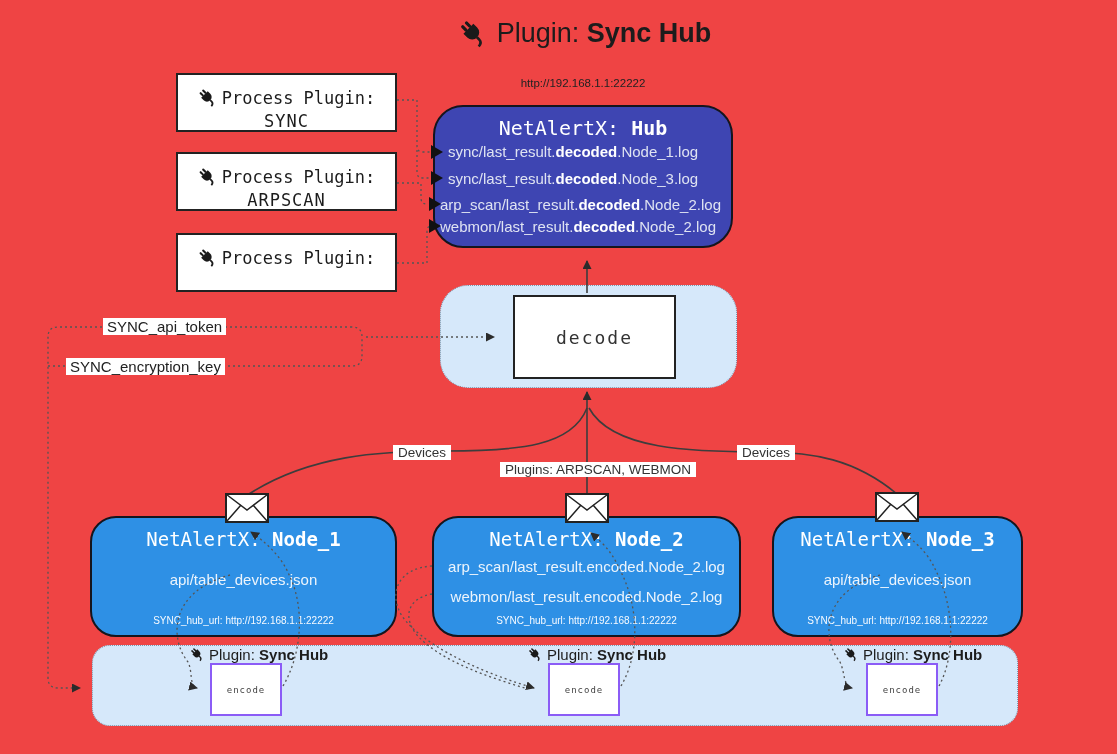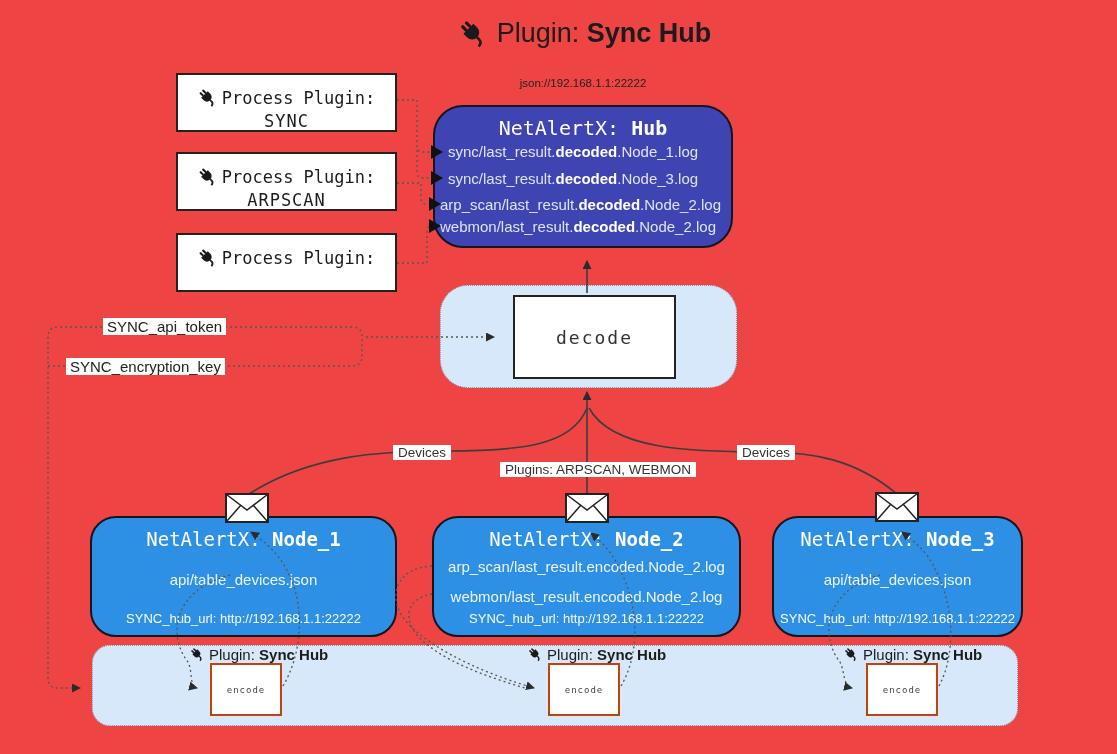--- a/index.html
+++ b/index.html
@@ -27,34 +27,34 @@
   .hub-log b{color:#fff;}
   
   .tok{position:absolute;background:#fff;font-size:15px;color:#222;padding:0 4px;
        white-space:nowrap;z-index:6;}
   
   .lightbox{position:absolute;background:#d6e8fa;border:1.6px dotted #7f95ab;
             border-radius:28px;box-sizing:border-box;}
   .decode-box{position:absolute;left:505px;top:295px;width:163px;height:84px;background:#fff;
               border:2px solid #222;box-sizing:border-box;display:flex;align-items:center;
               justify-content:center;font-size:18px;color:#333;letter-spacing:2px;margin-left:8px;}
-  .encode-box{position:absolute;width:72px;height:53px;background:#fff;border:2px solid #c2410c;
+  .encode-box{position:absolute;width:72px;height:53px;background:#fff;border:2px solid #8b5cf6;
               box-sizing:border-box;display:flex;align-items:center;justify-content:center;
               font-size:9px;color:#444;letter-spacing:1px;}
   .band-label{position:absolute;display:flex;align-items:center;gap:4px;font-size:15px;
               white-space:nowrap;z-index:6;}
   
   .node{position:absolute;background:#2e90e5;border:2.5px solid #15151d;border-radius:26px;
         box-sizing:border-box;}
   .node-title{position:absolute;left:0;right:0;top:10px;text-align:center;color:#fff;
               font-size:19px;white-space:nowrap;}
   .node-line{position:absolute;left:0;right:0;text-align:center;color:#ecf4fc;font-size:15px;
              white-space:nowrap;}
   .node-url{position:absolute;left:0;right:0;bottom:9px;text-align:center;color:#f6faff;
-            font-size:13px;white-space:nowrap;}
+            font-size:10px;white-space:nowrap;}
   
   .edge-label{position:absolute;background:#fff;font-size:13.5px;color:#333;padding:0 5px;
               white-space:nowrap;z-index:6;}
   
   .overlay{position:absolute;left:0;top:0;z-index:5;pointer-events:none;}
   .icon{flex:0 0 auto;}
 </style>
 </head>
 <body>
 
@@ -105,21 +105,21 @@
   </div>
   <div class="pbox mono" style="top:233px">
     <div class="row1">
         <svg class="icon" width="20" height="20" viewBox="0 0 24 24" fill="#1a1a1a">
           <use href="#plug"></use>
         </svg>
       <span>Process Plugin:</span>
       </div>
   </div>
 
-  <div class="hub-url">json://192.168.1.1:22222</div>
+  <div class="hub-url">http://192.168.1.1:22222</div>
   <div class="hub">
     <div class="hub-title mono">
       <span>NetAlertX: </span><b>Hub</b>
     </div>
     <div class="hub-log" style="left:13px;top:36px"><span>sync/last_result.</span><b>decoded</b><span>.Node_1.log</span></div>
     <div class="hub-log" style="left:13px;top:63px"><span>sync/last_result.</span><b>decoded</b><span>.Node_3.log</span></div>
     <div class="hub-log" style="left:5px;top:89px"><span>arp_scan/last_result.</span><b>decoded</b><span>.Node_2.log</span></div>
     <div class="hub-log" style="left:5px;top:111px"><span>webmon/last_result.</span><b>decoded</b><span>.Node_2.log</span></div>
   </div>
 

